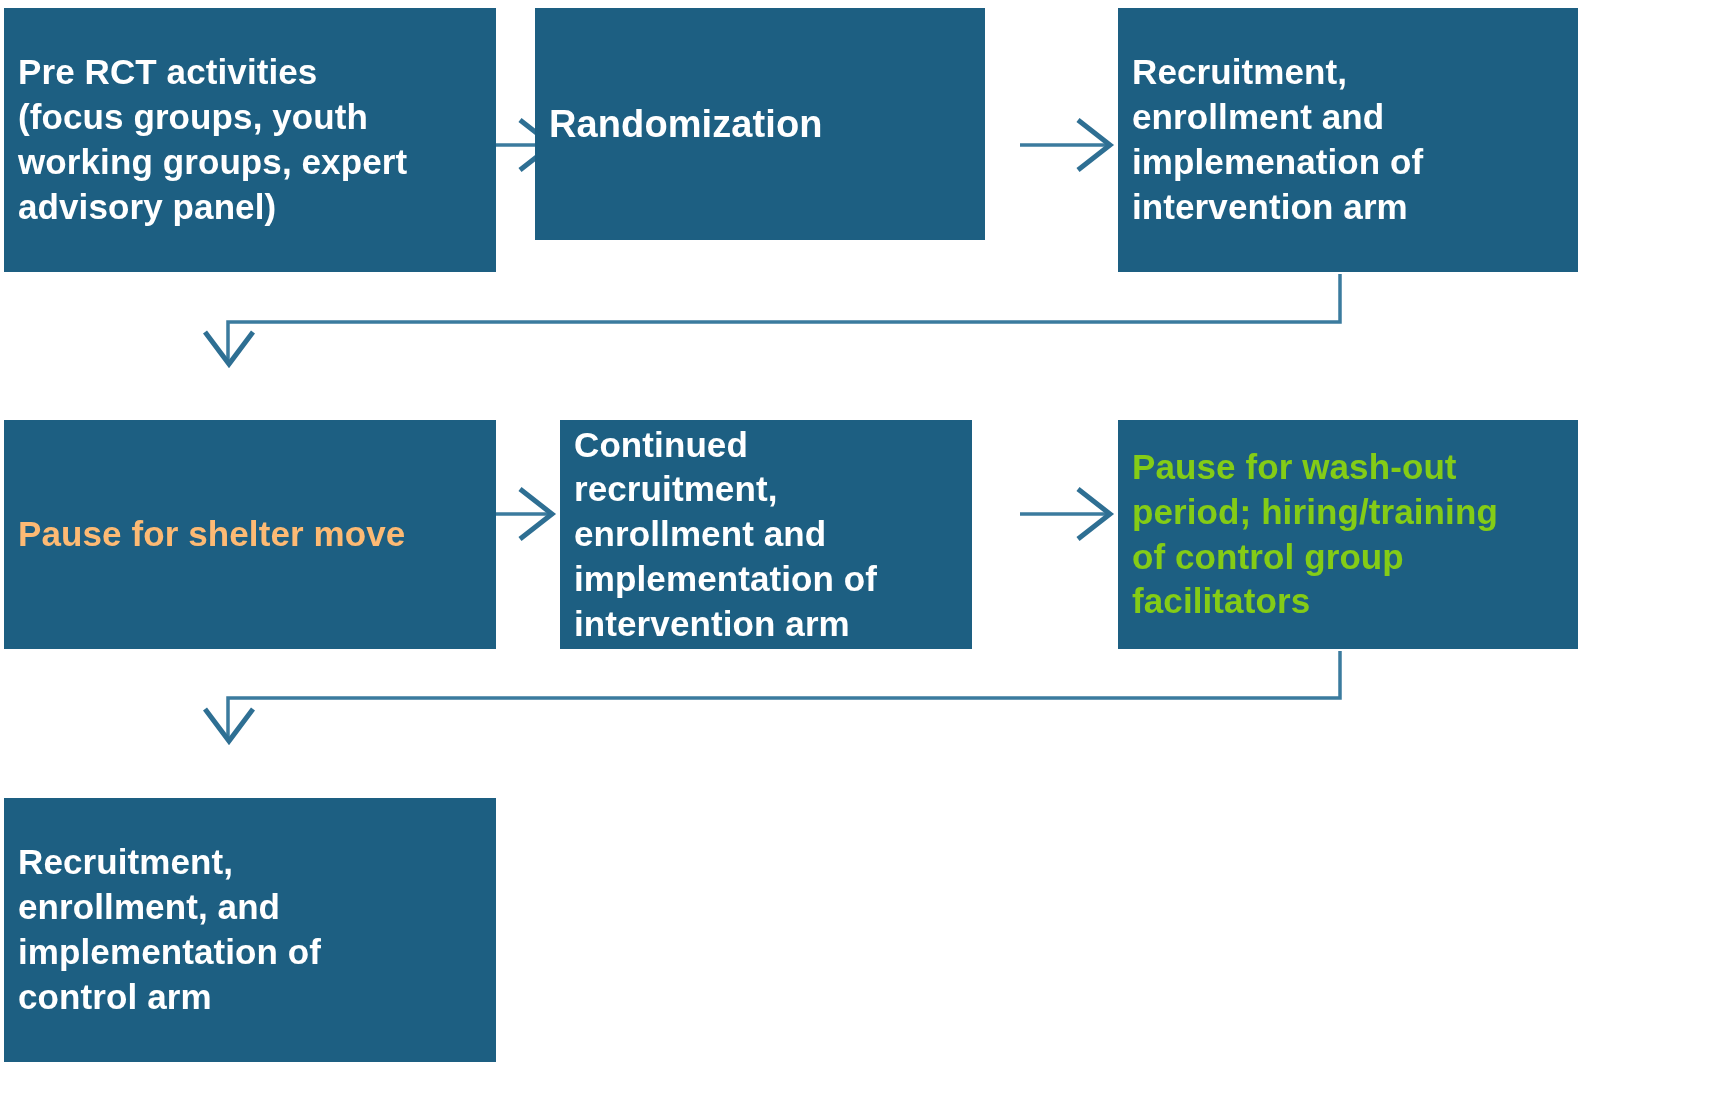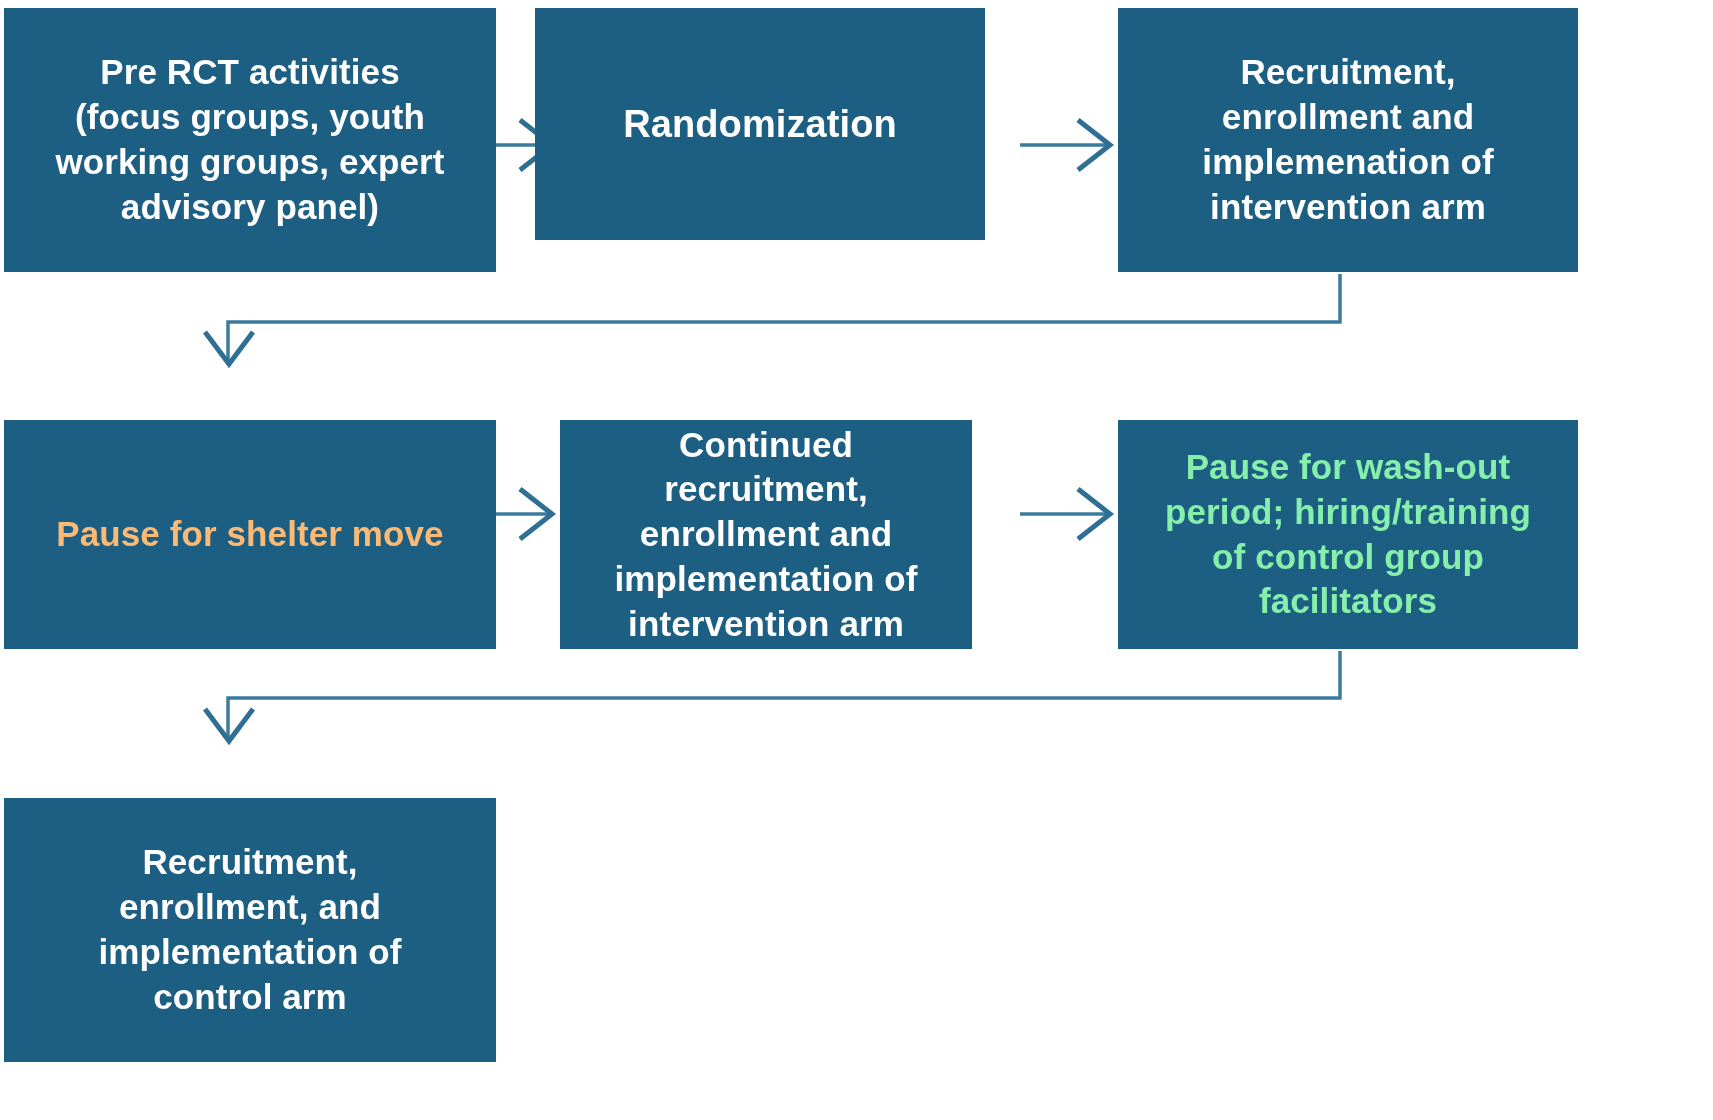--- a/index.html
+++ b/index.html
@@ -18,21 +18,21 @@
     overflow: hidden;
   }
   .node {
     position: absolute;
     box-sizing: border-box;
     background: #1d5f82;
     color: #ffffff;
     display: flex;
     align-items: center;
     justify-content: center;
-    text-align: center;
+    text-align: left;
     font-weight: 700;
     line-height: 1.28;
     letter-spacing: 0.1px;
     padding: 6px 14px;
     white-space: pre-line;
   }
   .node-text {
     display: block;
     width: 100%;
     white-space: pre-line;
@@ -121,21 +121,21 @@
   </div>
 
   <div class="node" id="node-cont-recruit" style="background: rgb(29, 95, 130); color: rgb(255, 255, 255);">
     <span class="node-text">Continued
 recruitment,
 enrollment and
 implementation of
 intervention arm</span>
   </div>
 
-  <div class="node" id="node-washout" style="background: rgb(29, 95, 130); color: #86efac;">
+  <div class="node" id="node-washout" style="background: rgb(29, 95, 130); color: #84cc16;">
     <span class="node-text">Pause for wash-out
 period; hiring/training
 of control group
 facilitators</span>
   </div>
 
   <div class="node" id="node-recruit-ctrl" style="background: rgb(29, 95, 130); color: rgb(255, 255, 255);">
     <span class="node-text">Recruitment,
 enrollment, and
 implementation of

